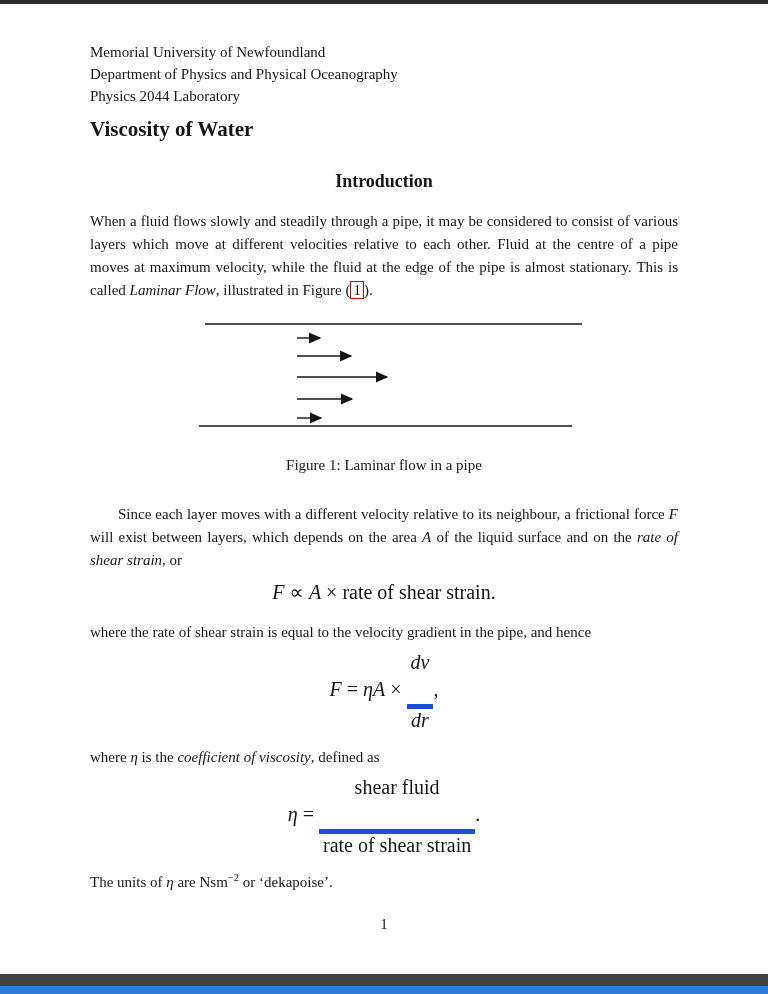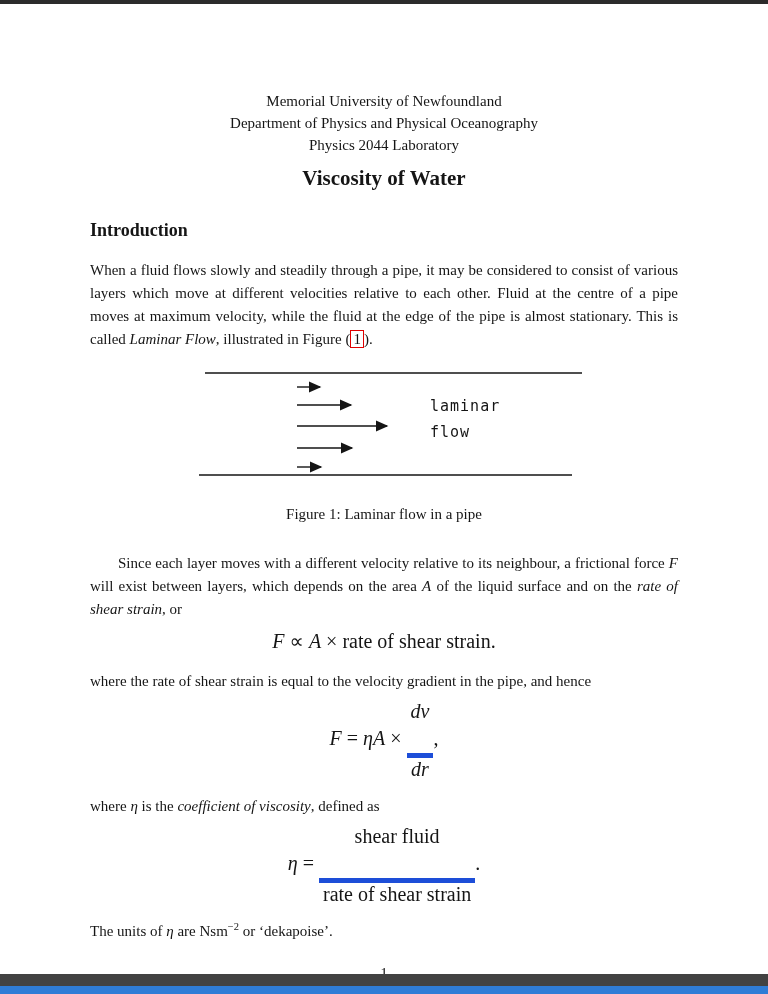--- a/index.html
+++ b/index.html
@@ -16,25 +16,25 @@
     background: #2b2b2b;
   }
   .bottom-bars { position: absolute; bottom: 0; left: 0; width: 100%; }
   .bottom-dark { height: 12px; background: #424242; }
   .progress { height: 8px; background: #2f7cd6; }
 
   .page {
     position: absolute; top: 4px; left: 0; width: 768px;
     padding: 0 90px;
   }
-  .doc-header { margin-top: 86px; text-align: center; }
+  .doc-header { margin-top: 37px; text-align: left; }
   .doc-header .hline { font-size: 15px; line-height: 22px; }
   .doc-title { margin-top: 9px; font-size: 21px; font-weight: bold; line-height: 26px; }
 
-  .section-heading { margin-top: 28px; font-size: 18px; font-weight: bold; line-height: 23px; }
+  .section-heading { margin-top: 28px; font-size: 18px; font-weight: bold; line-height: 23px; text-align: center; }
 
   .body-par {
     margin-top: 17px;
     font-size: 15px;
     line-height: 23px;
     text-align: justify;
   }
   .body-par.no-gap { margin-top: 0; }
   .indent { text-indent: 28px; }
 
@@ -97,24 +97,20 @@
         </marker>
       </defs>
       <line x1="115" y1="8" x2="492" y2="8" stroke="#151515" stroke-width="1.4"></line>
       <line x1="207" y1="22" x2="230" y2="22" stroke="#151515" stroke-width="1.4" marker-end="url(#arrowhead)"></line>
       <line x1="207" y1="40" x2="261" y2="40" stroke="#151515" stroke-width="1.4" marker-end="url(#arrowhead)"></line>
       <line x1="207" y1="61" x2="297" y2="61" stroke="#151515" stroke-width="1.4" marker-end="url(#arrowhead)"></line>
       <line x1="207" y1="83" x2="262" y2="83" stroke="#151515" stroke-width="1.4" marker-end="url(#arrowhead)"></line>
       <line x1="207" y1="102" x2="231" y2="102" stroke="#151515" stroke-width="1.4" marker-end="url(#arrowhead)"></line>
       <line x1="109" y1="110" x2="482" y2="110" stroke="#151515" stroke-width="1.4"></line>
     </svg>
-    <div class="fig-label">
-      <div>laminar</div>
-      <div>flow</div>
-    </div>
   </div>
 
   <div class="fig-caption">Figure 1: Laminar flow in a pipe</div>
 
   <p class="body-par indent" style="margin-top:26px"><span>Since each layer moves with a different velocity relative to its neighbour, a frictional force </span><i>F</i><span> will exist between layers, which depends on the area </span><i>A</i><span> of the liquid surface and on the </span><i>rate of shear strain</i><span>, or</span></p>
 
   <div class="equation"><i>F</i><span> ∝ </span><i>A</i><span> × </span><span> rate of shear strain.</span></div>
 
   <p class="body-par">where the rate of shear strain is equal to the velocity gradient in the pipe, and hence</p>
 

